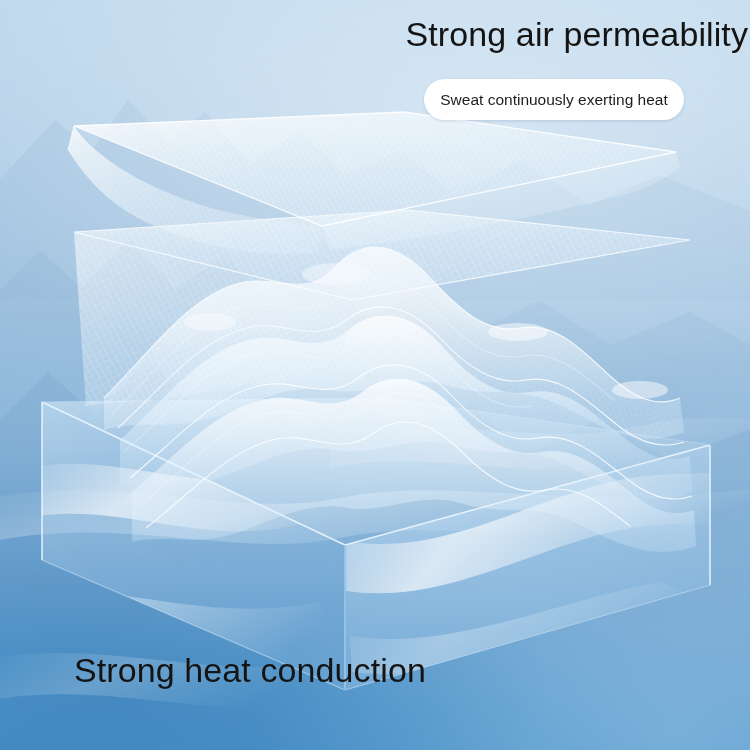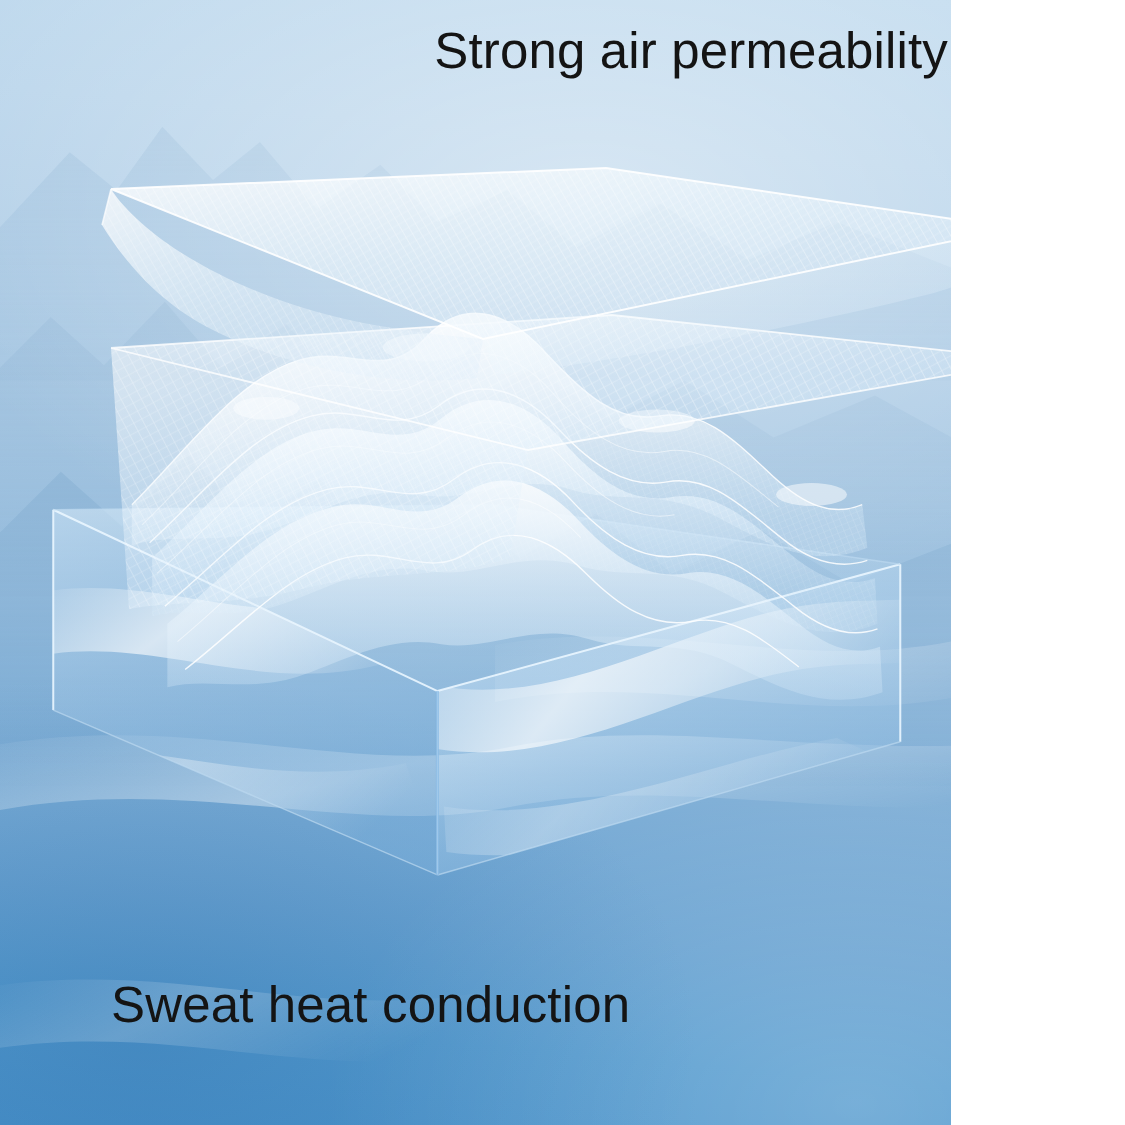--- a/index.html
+++ b/index.html
@@ -2,21 +2,21 @@
 <html><head>
 <meta charset="utf-8">
 <style>
   html, body {
     margin: 0;
     padding: 0;
     background: #ffffff;
   }
   #stage {
     position: relative;
-    width: 634px;
+    width: 750px;
     height: 750px;
     overflow: hidden;
     font-family: "Liberation Sans", sans-serif;
     background: #ec4899;
   }
 
   
   .bg-base {
     position: absolute;
     inset: 0;
@@ -350,17 +350,20 @@
 
       <path d="M 676 152 L 322 226 L 330 250 C 420 240, 530 218, 620 196
                C 650 188, 668 176, 680 168 Z" fill="url(#meshTopG)" opacity="0.6"></path>
       <polyline points="74,126 404,112 676,152 322,226 74,126" fill="none" stroke="#ffffff" stroke-opacity="0.9" stroke-width="1.3"></polyline>
       <line x1="74" y1="126" x2="68" y2="150" stroke="#ffffff" stroke-opacity="0.7" stroke-width="1"></line>
     </g>
   </svg>
 
   <div class="headline" id="headline-top">Strong air permeability</div>
 
-
-  <div class="headline" id="headline-bottom">Sweat heat conduction</div>
+  <div class="pill" id="pill-top">
+    <span>Sweat continuously exerting heat</span>
+  </div>
+
+  <div class="headline" id="headline-bottom">Strong heat conduction</div>
 
 
 </div>
 
 </body></html>

